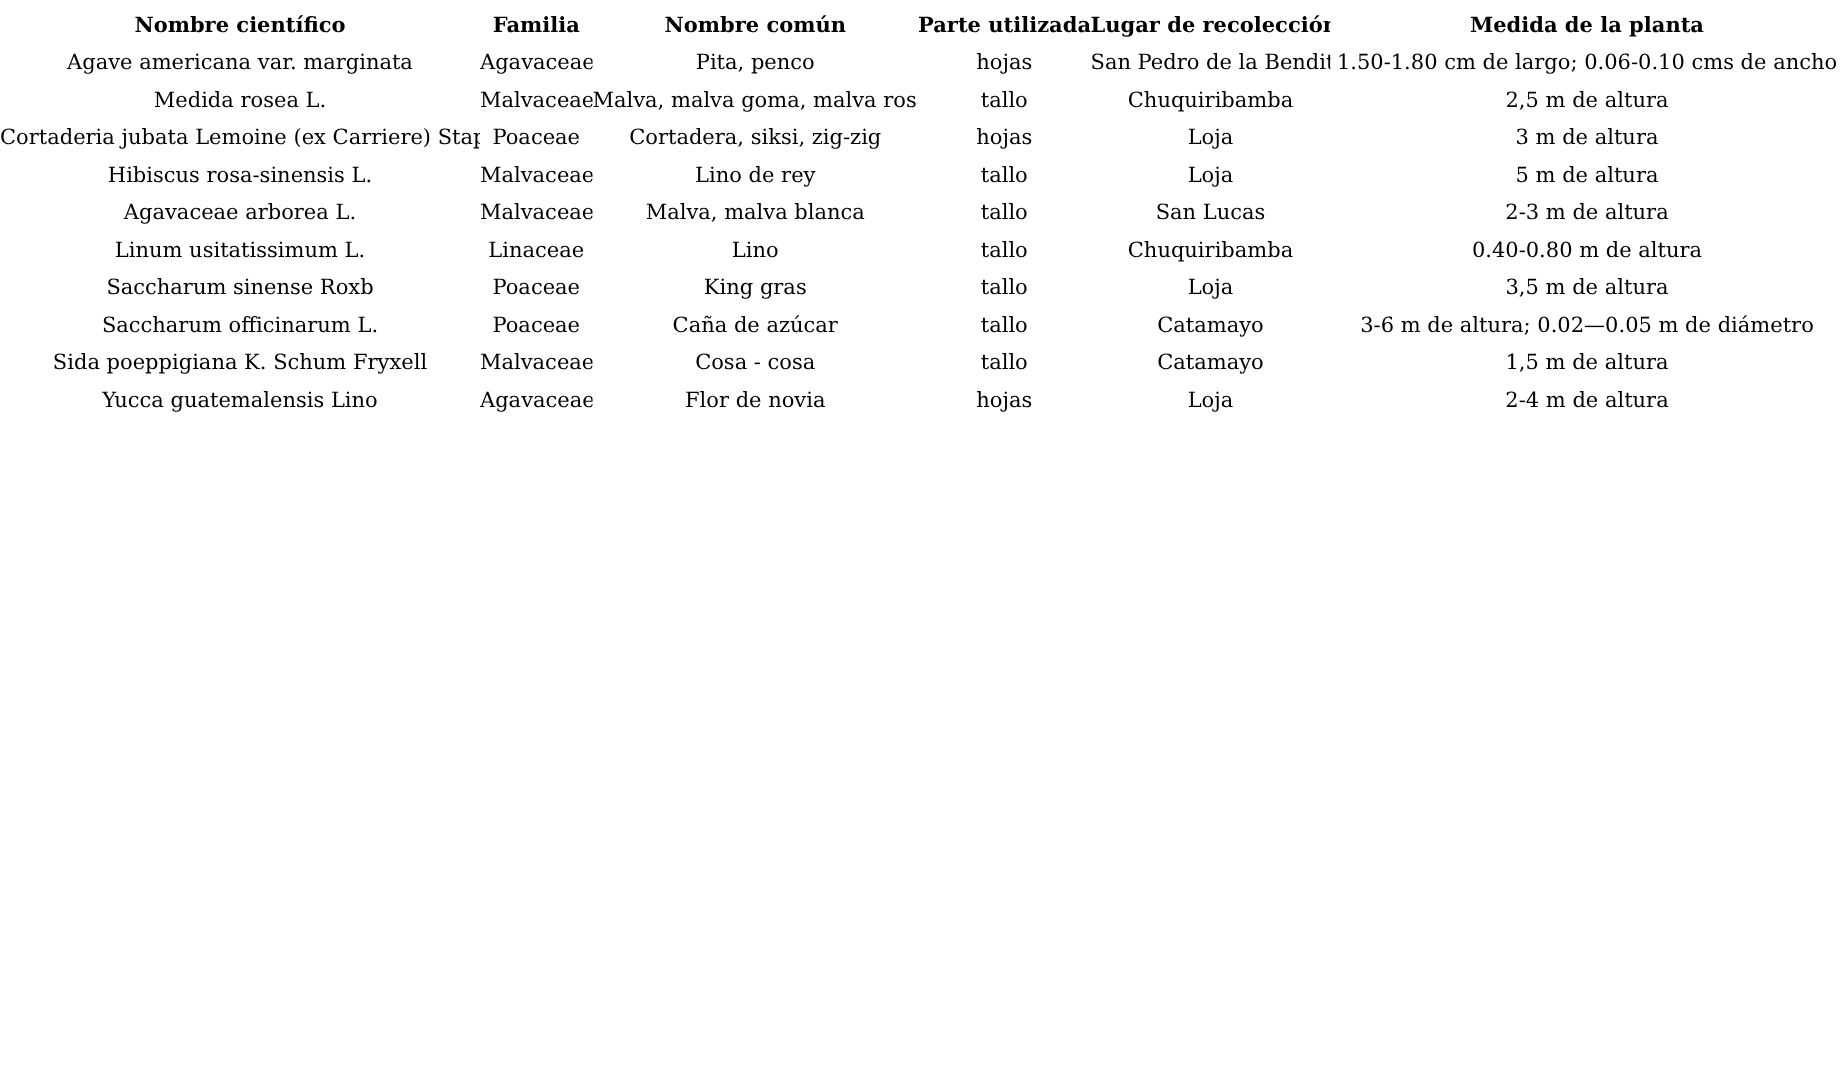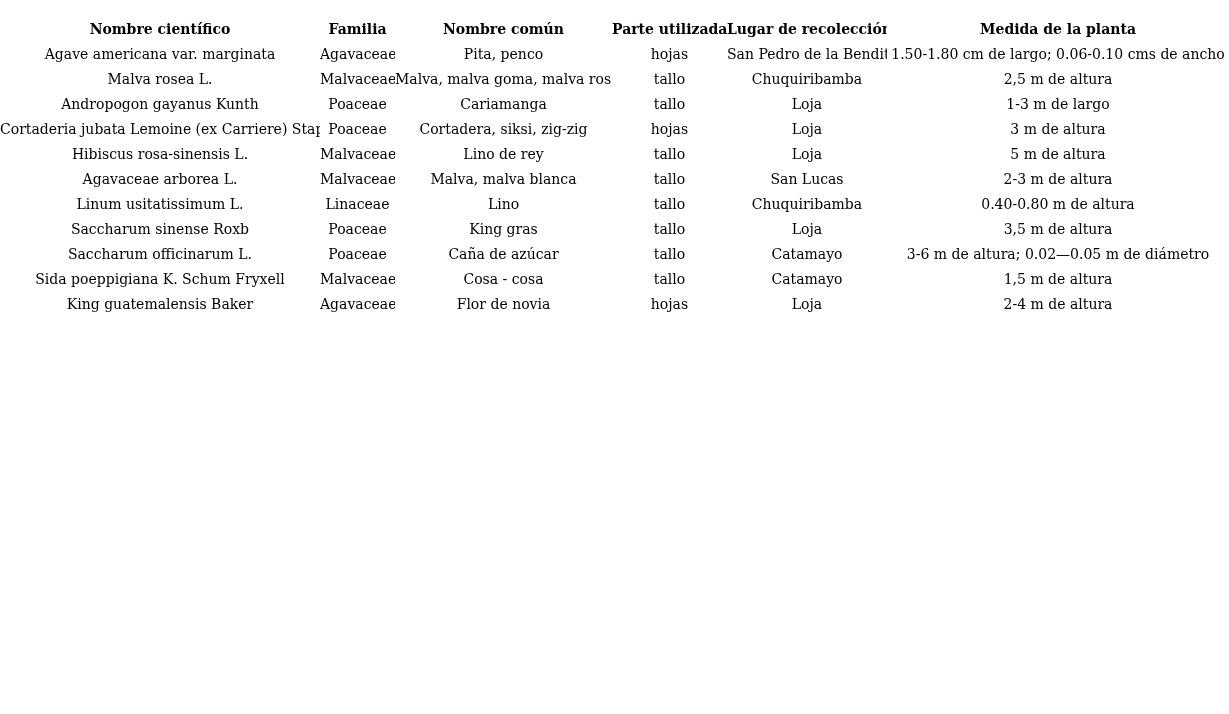--- a/index.html
+++ b/index.html
@@ -9,21 +9,21 @@
     background: #ffffff;
     color: #000000;
     font-family: "DejaVu Serif", serif;
     overflow: hidden;
   }
   .page { width: 1229px; height: 714px; }
   table.plants {
     border-collapse: collapse;
     table-layout: fixed;
     width: 1229px;
-    margin-top: 16px;
+    margin-top: 4px;
   }
   table.plants th, table.plants td {
     font-size: 14px;
     text-align: center;
     vertical-align: middle;
     height: 25px;
     padding: 0;
     white-space: nowrap;
     overflow: hidden;
     font-weight: normal;
@@ -62,34 +62,26 @@
     <tbody>
         <tr>
     <td>Agave americana var. marginata</td>
     <td>Agavaceae</td>
     <td>Pita, penco</td>
     <td>hojas</td>
     <td>San Pedro de la Bendita</td>
     <td>1.50-1.80 cm de largo; 0.06-0.10 cms de ancho</td>
   </tr>
         <tr>
-    <td>Malva rosea L.</td>
+    <td>Medida rosea L.</td>
     <td>Malvaceae</td>
     <td>Malva, malva goma, malva rosa</td>
     <td>tallo</td>
     <td>Chuquiribamba</td>
     <td>2,5 m de altura</td>
-  </tr>
-        <tr>
-    <td>Andropogon gayanus Kunth</td>
-    <td>Poaceae</td>
-    <td>Cariamanga</td>
-    <td>tallo</td>
-    <td>Loja</td>
-    <td>1-3 m de largo</td>
   </tr>
         <tr>
     <td>Cortaderia jubata Lemoine (ex Carriere) Stapf</td>
     <td>Poaceae</td>
     <td>Cortadera, siksi, zig-zig</td>
     <td>hojas</td>
     <td>Loja</td>
     <td>3 m de altura</td>
   </tr>
         <tr>
@@ -134,21 +126,21 @@
   </tr>
         <tr>
     <td>Sida poeppigiana K. Schum Fryxell</td>
     <td>Malvaceae</td>
     <td>Cosa - cosa</td>
     <td>tallo</td>
     <td>Catamayo</td>
     <td>1,5 m de altura</td>
   </tr>
         <tr>
-    <td>King guatemalensis Baker</td>
+    <td>Yucca guatemalensis Lino</td>
     <td>Agavaceae</td>
     <td>Flor de novia</td>
     <td>hojas</td>
     <td>Loja</td>
     <td>2-4 m de altura</td>
   </tr>
       </tbody>
   </table>
 </div>
 

